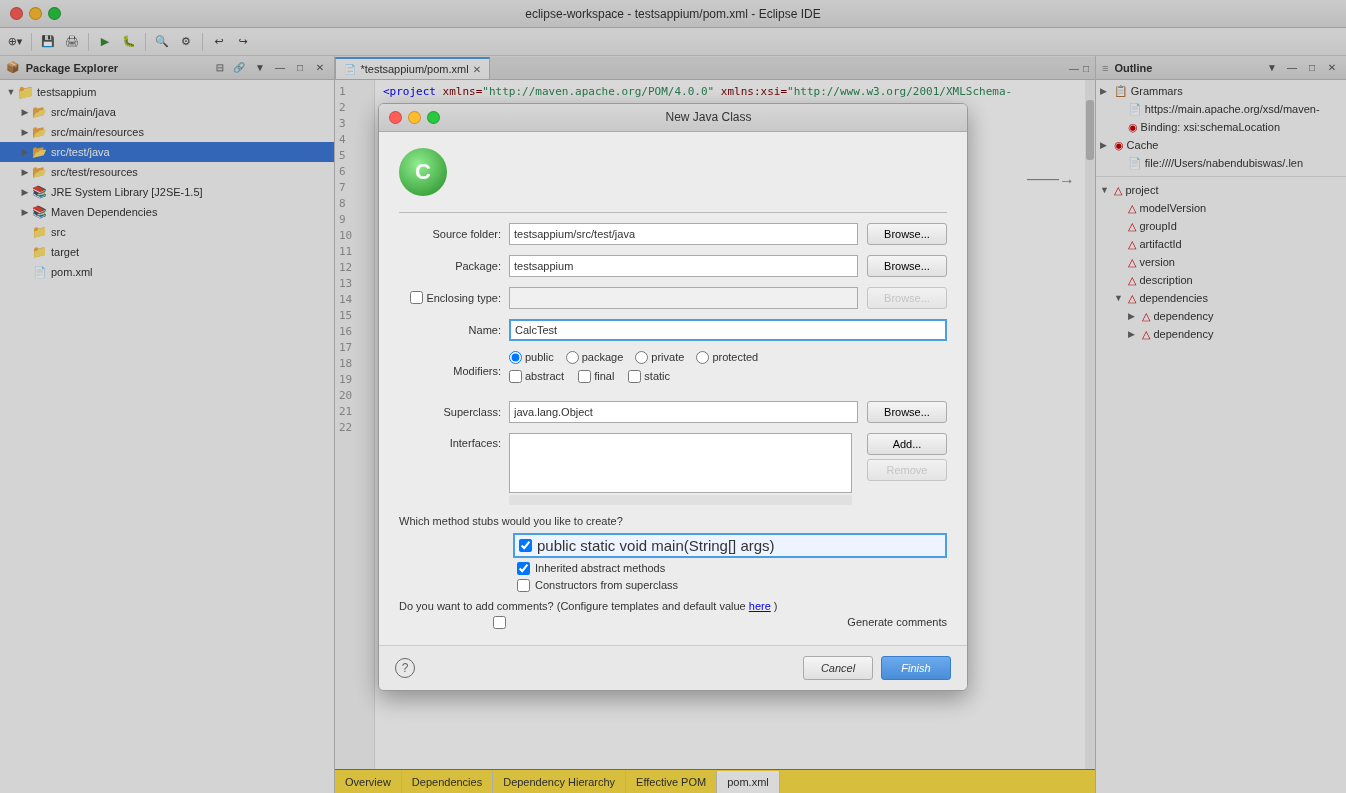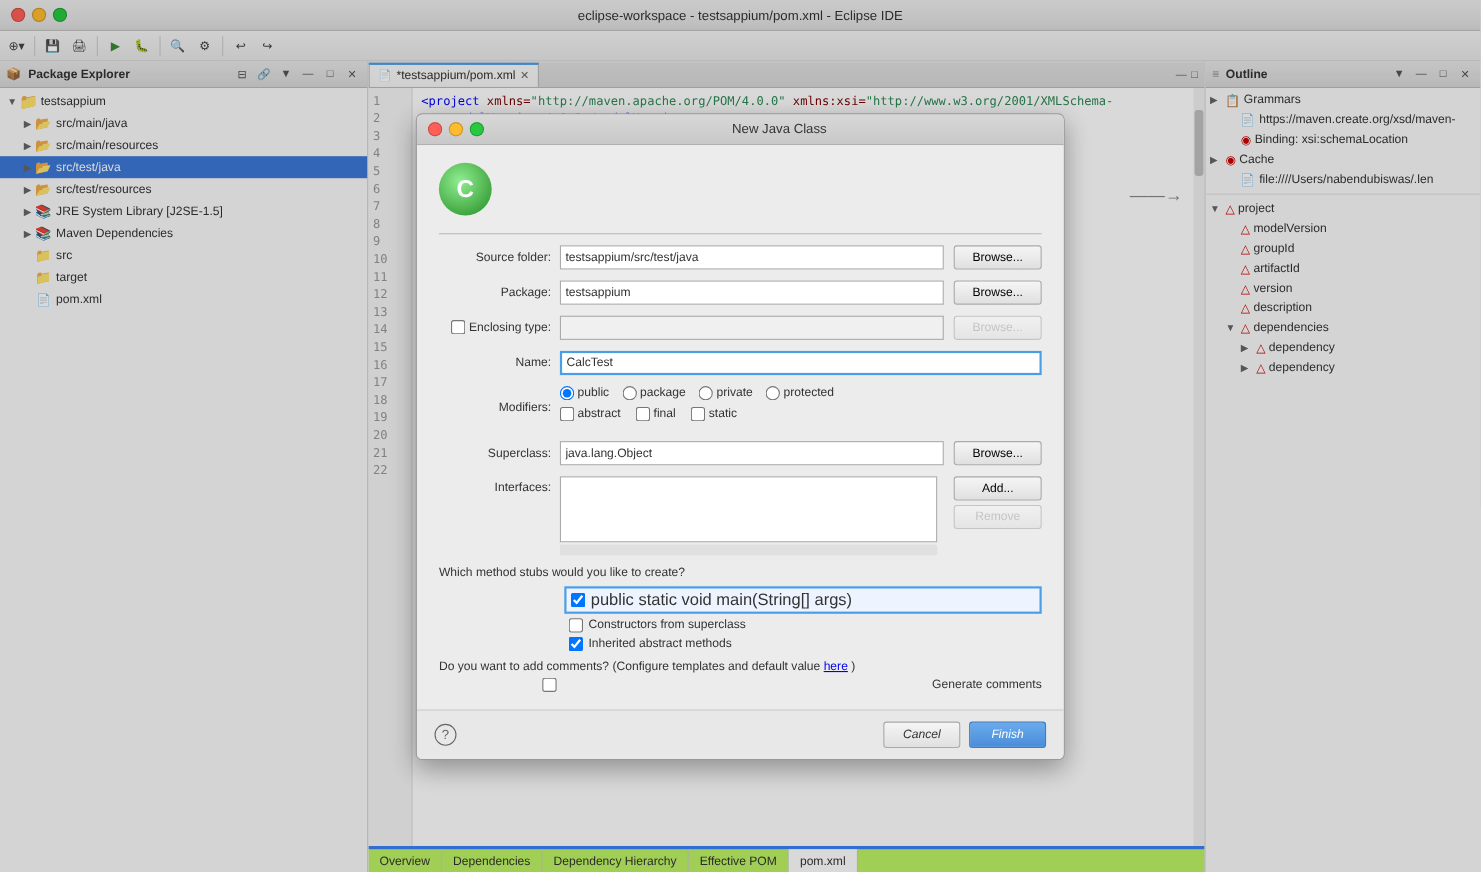--- a/index.html
+++ b/index.html
@@ -193,22 +193,22 @@
       color: #333;
       line-height: 16px;
       overflow: hidden;
     }
     .xml-tag { color: #0000FF; }
     .xml-attr { color: #7A0000; }
     .xml-value { color: #2E8B57; }
 
     .editor-bottom-tabs {
       height: 24px;
-      background: #bef264;
-      border-top: 3px solid #3b82f6;
+      background: #fde047;
+      border-top: 1px solid #3b82f6;
       display: flex;
       align-items: center;
     }
     .bottom-tab {
       height: 22px;
       padding: 0 10px;
       display: flex;
       align-items: center;
       font-size: 11px;
       color: #333;
@@ -686,21 +686,21 @@
 
       <div class="outline-item" style="padding-left:4px;">
         <span style="width:14px; font-size:9px; color:#666;">▶</span>
         <span style="font-size:11px; color:#888; margin-right:3px;">📋</span>
         <span style="font-size:11px; color:#333;">Grammars</span>
       </div>
 
       <div class="outline-item" style="padding-left:18px;">
         <span style="width:14px;"></span>
         <span style="font-size:11px; color:#888; margin-right:3px;">📄</span>
-        <span style="font-size:11px; color:#333; overflow:hidden; white-space:nowrap; text-overflow:ellipsis;">https://maven.create.org/xsd/maven-</span>
+        <span style="font-size:11px; color:#333; overflow:hidden; white-space:nowrap; text-overflow:ellipsis;">https://main.apache.org/xsd/maven-</span>
       </div>
 
       <div class="outline-item" style="padding-left:18px;">
         <span style="width:14px;"></span>
         <span style="font-size:11px; color:#C00; margin-right:3px;">◉</span>
         <span style="font-size:11px; color:#333;">Binding: xsi:schemaLocation</span>
       </div>
 
       <div class="outline-item" style="padding-left:4px;">
         <span style="width:14px; font-size:9px; color:#666;">▶</span>
@@ -878,27 +878,27 @@
       </div>
 
       <div style="font-size:11px; color:#333; margin-bottom:6px;">Which method stubs would you like to create?</div>
 
       <div class="stub-item highlighted-item">
         <input type="checkbox" id="stub-main" checked="" style="">
         <label for="stub-main" style="font-size:15px; color:#333;">public static void main(String[] args)</label>
       </div>
 
       <div class="stub-item" style="margin-top:4px;">
+        <input type="checkbox" id="stub-inherited" checked="" style="">
+        <label for="stub-inherited" style="font-size:11px; color:#333;">Inherited abstract methods</label>
+      </div>
+
+      <div class="stub-item" style="margin-top:4px;">
         <input type="checkbox" id="stub-constructors" style="">
         <label for="stub-constructors" style="font-size:11px; color:#333;">Constructors from superclass</label>
-      </div>
-
-      <div class="stub-item" style="margin-top:4px;">
-        <input type="checkbox" id="stub-inherited" checked="" style="">
-        <label for="stub-inherited" style="font-size:11px; color:#333;">Inherited abstract methods</label>
       </div>
 
       <div style="font-size:11px; color:#333; margin-top:8px; margin-bottom:4px;">
         <span>Do you want to add comments? (Configure templates and default value</span>
         <span style="color:#0000EE; text-decoration:underline; cursor:pointer;">here</span>
         <span>)</span>
       </div>
 
       <div class="comments-item" style="margin-left:94px;justify-content:space-between;">
         <input type="checkbox" id="gen-comments" style="">

